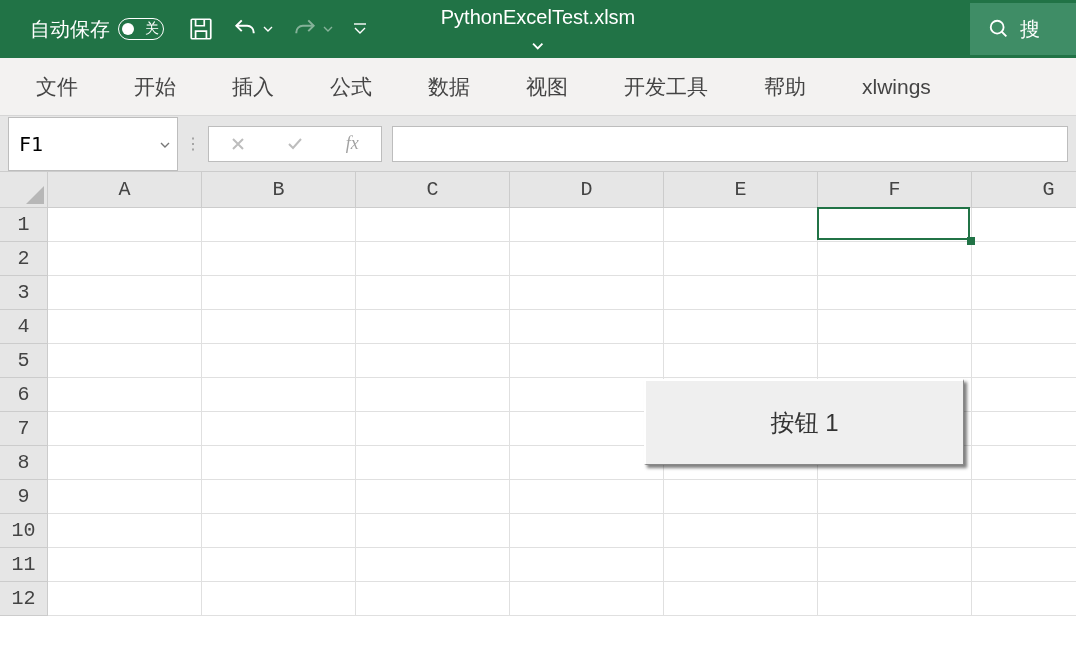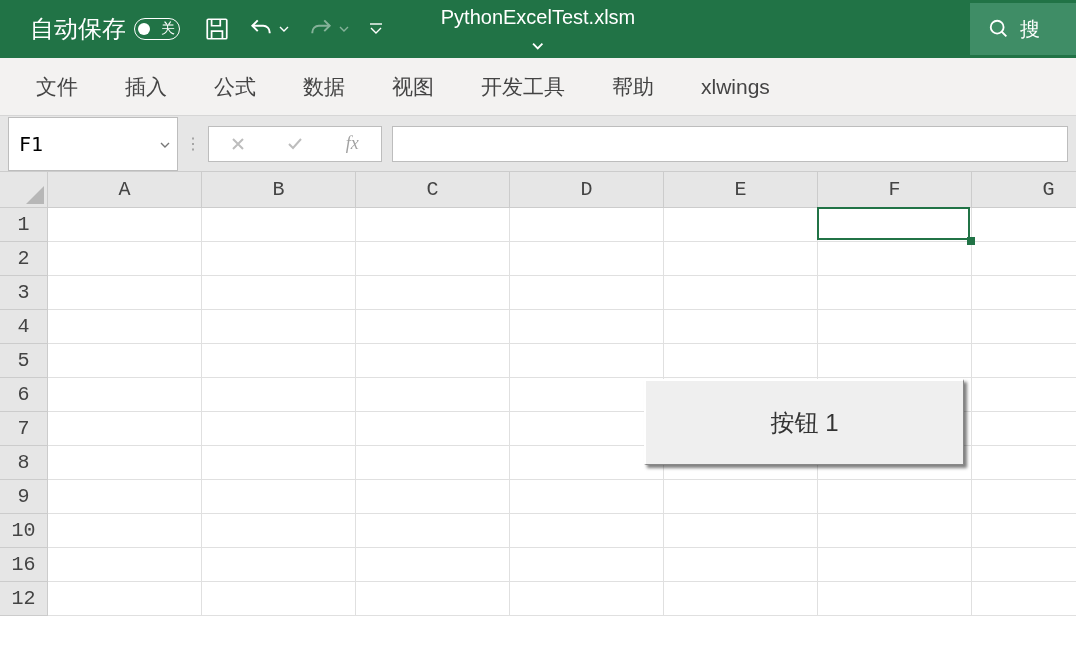--- a/index.html
+++ b/index.html
@@ -17,21 +17,21 @@
       align-items: center;
       position: relative;
       color: #fff;
     }
     .autosave-group {
       display: flex;
       align-items: center;
       gap: 8px;
       margin-left: 30px;
     }
-    .autosave-label { font-size: 24px; }
+    .autosave-label { font-size: 20px; }
     .autosave-toggle {
       width: 46px; height: 22px;
       border: 1.5px solid #fff;
       border-radius: 11px;
       position: relative;
       display: flex;
       align-items: center;
       justify-content: flex-end;
       padding-right: 4px;
       font-size: 14px;
@@ -66,21 +66,21 @@
       gap: 10px;
       padding-left: 18px;
       font-size: 20px;
     }
     .ribbon-tabs {
       height: 58px;
       background: #f3f2f1;
       border-bottom: 1px solid #d6d6d6;
       display: flex;
       padding-left: 16px;
-      gap: 7px;
+      gap: 16px;
     }
     .ribbon-tab {
       padding: 0 20px;
       font-size: 21px;
       color: #444;
       line-height: 58px;
       cursor: pointer;
     }
     .formula-row {
       height: 56px;
@@ -254,20 +254,21 @@
     <svg width="22" height="22" viewBox="0 0 24 24" fill="none" stroke="#fff" stroke-width="2">
         <circle cx="10" cy="10" r="7"></circle>
         <line x1="20" y1="20" x2="15" y2="15"></line>
       </svg>
     <span>搜</span>
   </div>
 </div>
 
 <div class="ribbon-tabs" id="ribbon-tabs">
     <div class="ribbon-tab">文件</div>
+    <div class="ribbon-tab">开始</div>
     <div class="ribbon-tab">插入</div>
     <div class="ribbon-tab">公式</div>
     <div class="ribbon-tab">数据</div>
     <div class="ribbon-tab">视图</div>
     <div class="ribbon-tab">开发工具</div>
     <div class="ribbon-tab">帮助</div>
     <div class="ribbon-tab">xlwings</div>
   </div>
 
 <div class="formula-row">
@@ -317,21 +318,21 @@
       <div class="row-h">1</div>
       <div class="row-h">2</div>
       <div class="row-h">3</div>
       <div class="row-h">4</div>
       <div class="row-h">5</div>
       <div class="row-h">6</div>
       <div class="row-h">7</div>
       <div class="row-h">8</div>
       <div class="row-h">9</div>
       <div class="row-h">10</div>
-      <div class="row-h">16</div>
+      <div class="row-h">11</div>
       <div class="row-h">12</div>
     </div>
   <div class="cells" id="cells">
       <div class="cell-row">
         <div class="cell"></div>
         <div class="cell"></div>
         <div class="cell"></div>
         <div class="cell"></div>
         <div class="cell"></div>
         <div class="cell"></div>

